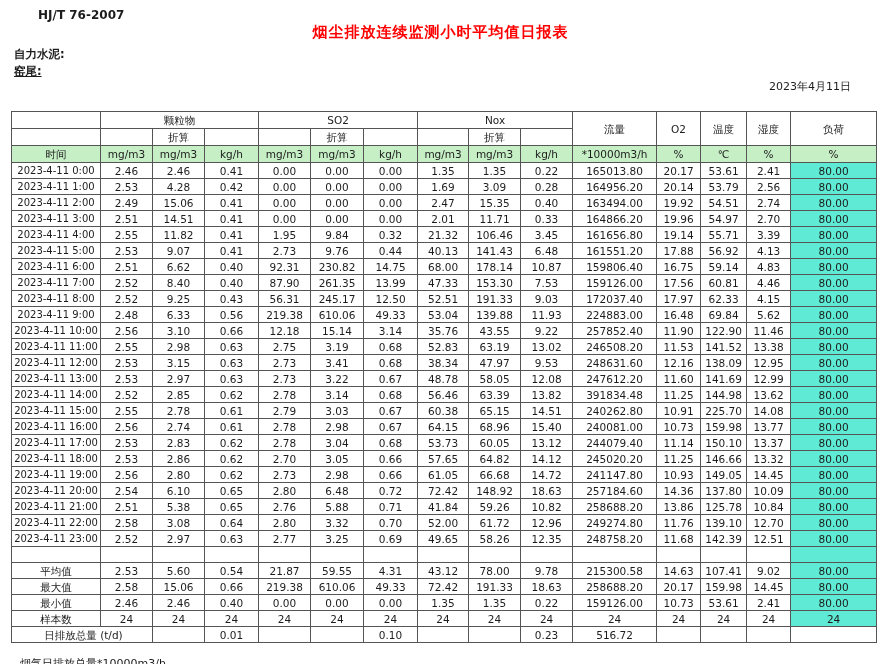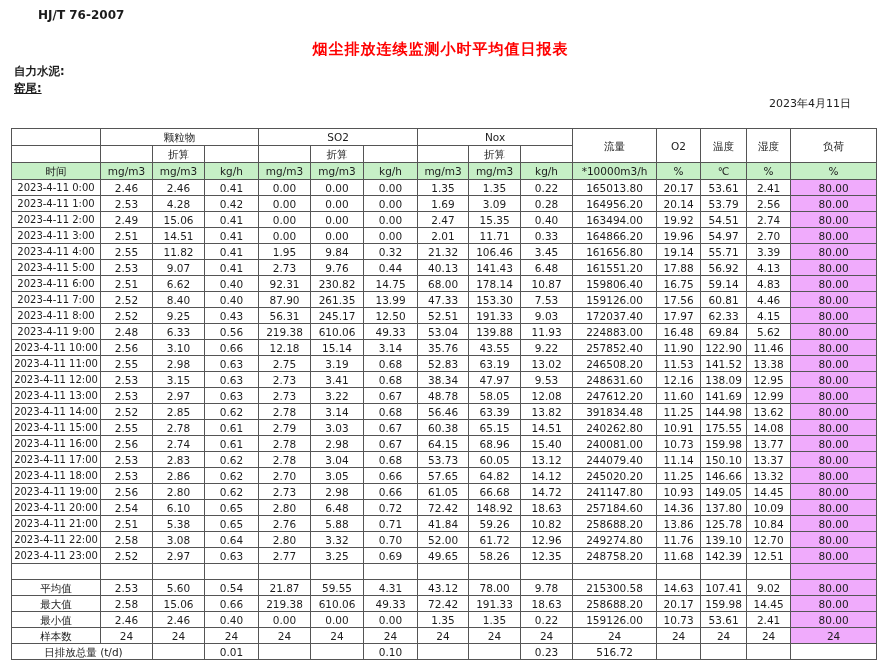--- a/index.html
+++ b/index.html
@@ -1,32 +1,32 @@
 <!DOCTYPE html>
 <html><head>
 <meta charset="utf-8">
 <style>
   html,body { margin:0; padding:0; }
   body {
     width:881px; height:664px; background:#ffffff; overflow:hidden;
     font-family:"DejaVu Sans","Liberation Sans",sans-serif; color:#1c1c1c;
   }
   .std   { margin:8px 0 0 38px; font-weight:bold; font-size:12px; }
-  .title { text-align:center; margin-top:18px; color:#ff0000; font-weight:bold; font-size:15px; letter-spacing:1px; }
+  .title { text-align:center; margin-top:1px; color:#ff0000; font-weight:bold; font-size:15px; letter-spacing:1px; }
   .company  { margin:5px 0 0 14px; font-weight:bold; font-size:11.5px; }
   .location { margin:2px 0 0 14px; font-weight:bold; font-size:11.5px;text-decoration:underline; }
   .date  { text-align:right; margin:0 30px 17px 0; font-size:11px; }
   table { border-collapse:collapse; table-layout:fixed; margin-left:11px; width:865px; }
   td {
     border:1px solid #555; font-size:10.5px; text-align:center;
     height:15px; padding:0; line-height:14px; overflow:hidden; white-space:nowrap;
   }
   thead td { height:16px; font-size:10.5px; }
   tr.green td, td.green { background:#c6efc6; }
-  td.load-col { background:#f0abfc;margin-left:24px; }
+  td.load-col { background:#5eead4;margin-left:24px; }
   td.time { font-size:10px; }
   td.o2 span { position:relative; top:0; display:inline-block; }
   td.total-label { text-align:center; padding-left:3px; }
   .footer1 { margin:13px 0 0 20px; font-size:11px; }
   .footer2 { margin:4px 0 0 14px; font-size:11px; }
   .footer2 .unit { display:inline-block; margin-left:70px; }
 </style>
 </head>
 <body>
 
@@ -359,21 +359,21 @@
           <td>2.78</td>
           <td>0.61</td>
           <td>2.79</td>
           <td>3.03</td>
           <td>0.67</td>
           <td>60.38</td>
           <td>65.15</td>
           <td>14.51</td>
           <td>240262.80</td>
           <td class="o2"><span>10.91</span></td>
-          <td>175.55</td>
+          <td>225.70</td>
           <td>14.08</td>
           <td class="load-col">80.00</td>
         </tr>
         <tr>
           <td class="time">2023-4-11 16:00</td>
           <td>2.56</td>
           <td>2.74</td>
           <td>0.61</td>
           <td>2.78</td>
           <td>2.98</td>

